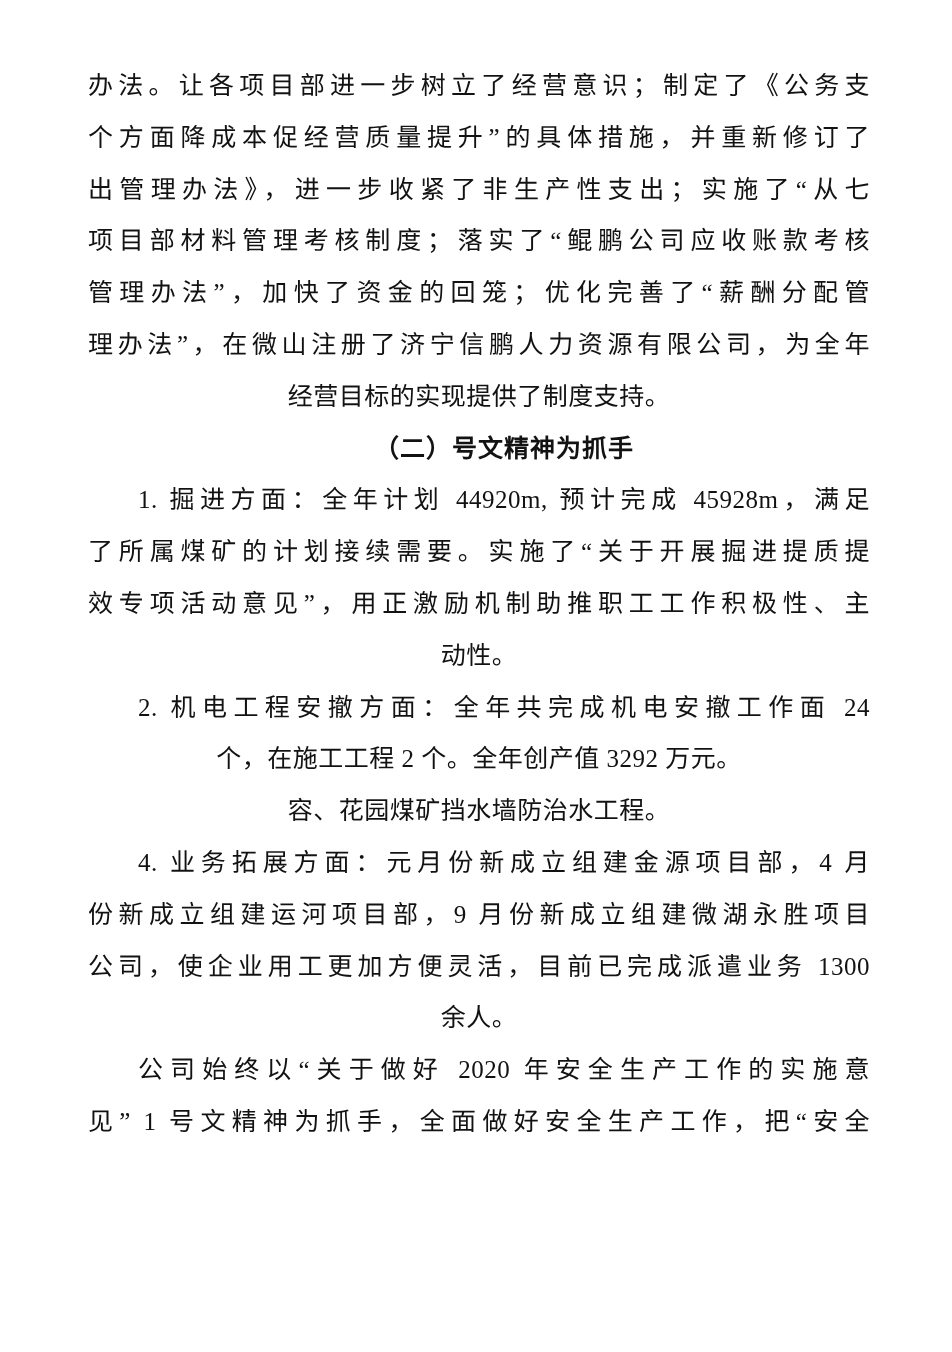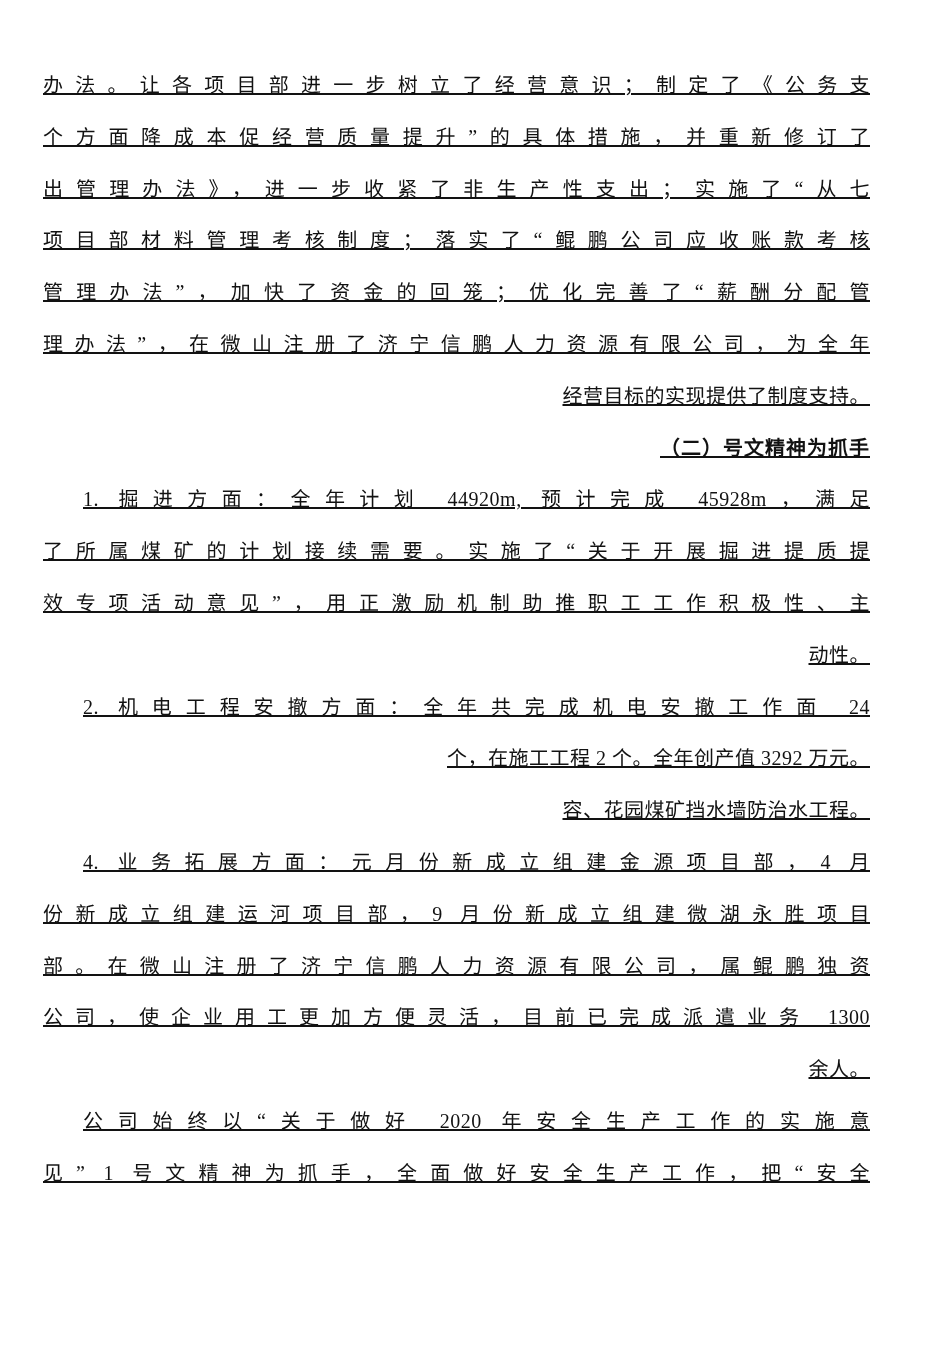--- a/index.html
+++ b/index.html
@@ -9,35 +9,34 @@
   }
   body {
     width: 952px;
     height: 1352px;
     overflow: hidden;
   }
   .page {
     box-sizing: border-box;
     width: 952px;
     height: 1352px;
-    padding: 60px 82px 0 43px;
+    padding: 60px 82px 0 88px;
     background: #ffffff;
     color: #121212;
     font-family: "Liberation Serif", "DejaVu Serif", serif;
-    font-size: 20px;
-    text-decoration: underline;
+    font-size: 25px;
   }
   .para {
     margin: 0;
     padding: 0;
   }
   .line {
     height: 51.8px;
     line-height: 51.8px;
-    text-align: right;
+    text-align: center;
     letter-spacing: 0.5px;
   }
   
   .line.fill {
     text-align: justify;
     text-align-last: justify;
   }
   .line.indent {
     text-indent: 2em;
   }
@@ -78,21 +77,20 @@
     <div class="line">个，在施工工程 2 个。全年创产值 3292 万元。</div>
   </div>
 
   <div class="para">
     <div class="line">容、花园煤矿挡水墙防治水工程。</div>
   </div>
 
   <div class="para">
     <div class="line fill indent">4. 业务拓展方面：元月份新成立组建金源项目部，4 月</div>
     <div class="line fill">份新成立组建运河项目部，9 月份新成立组建微湖永胜项目</div>
-    <div class="line fill">部。在微山注册了济宁信鹏人力资源有限公司，属鲲鹏独资</div>
     <div class="line fill">公司，使企业用工更加方便灵活，目前已完成派遣业务 1300</div>
     <div class="line">余人。</div>
   </div>
 
 
   <div class="para">
     <div class="line fill indent">公司始终以“关于做好 2020 年安全生产工作的实施意</div>
     <div class="line fill">见” 1 号文精神为抓手，全面做好安全生产工作，把“安全</div>
   </div>
 

